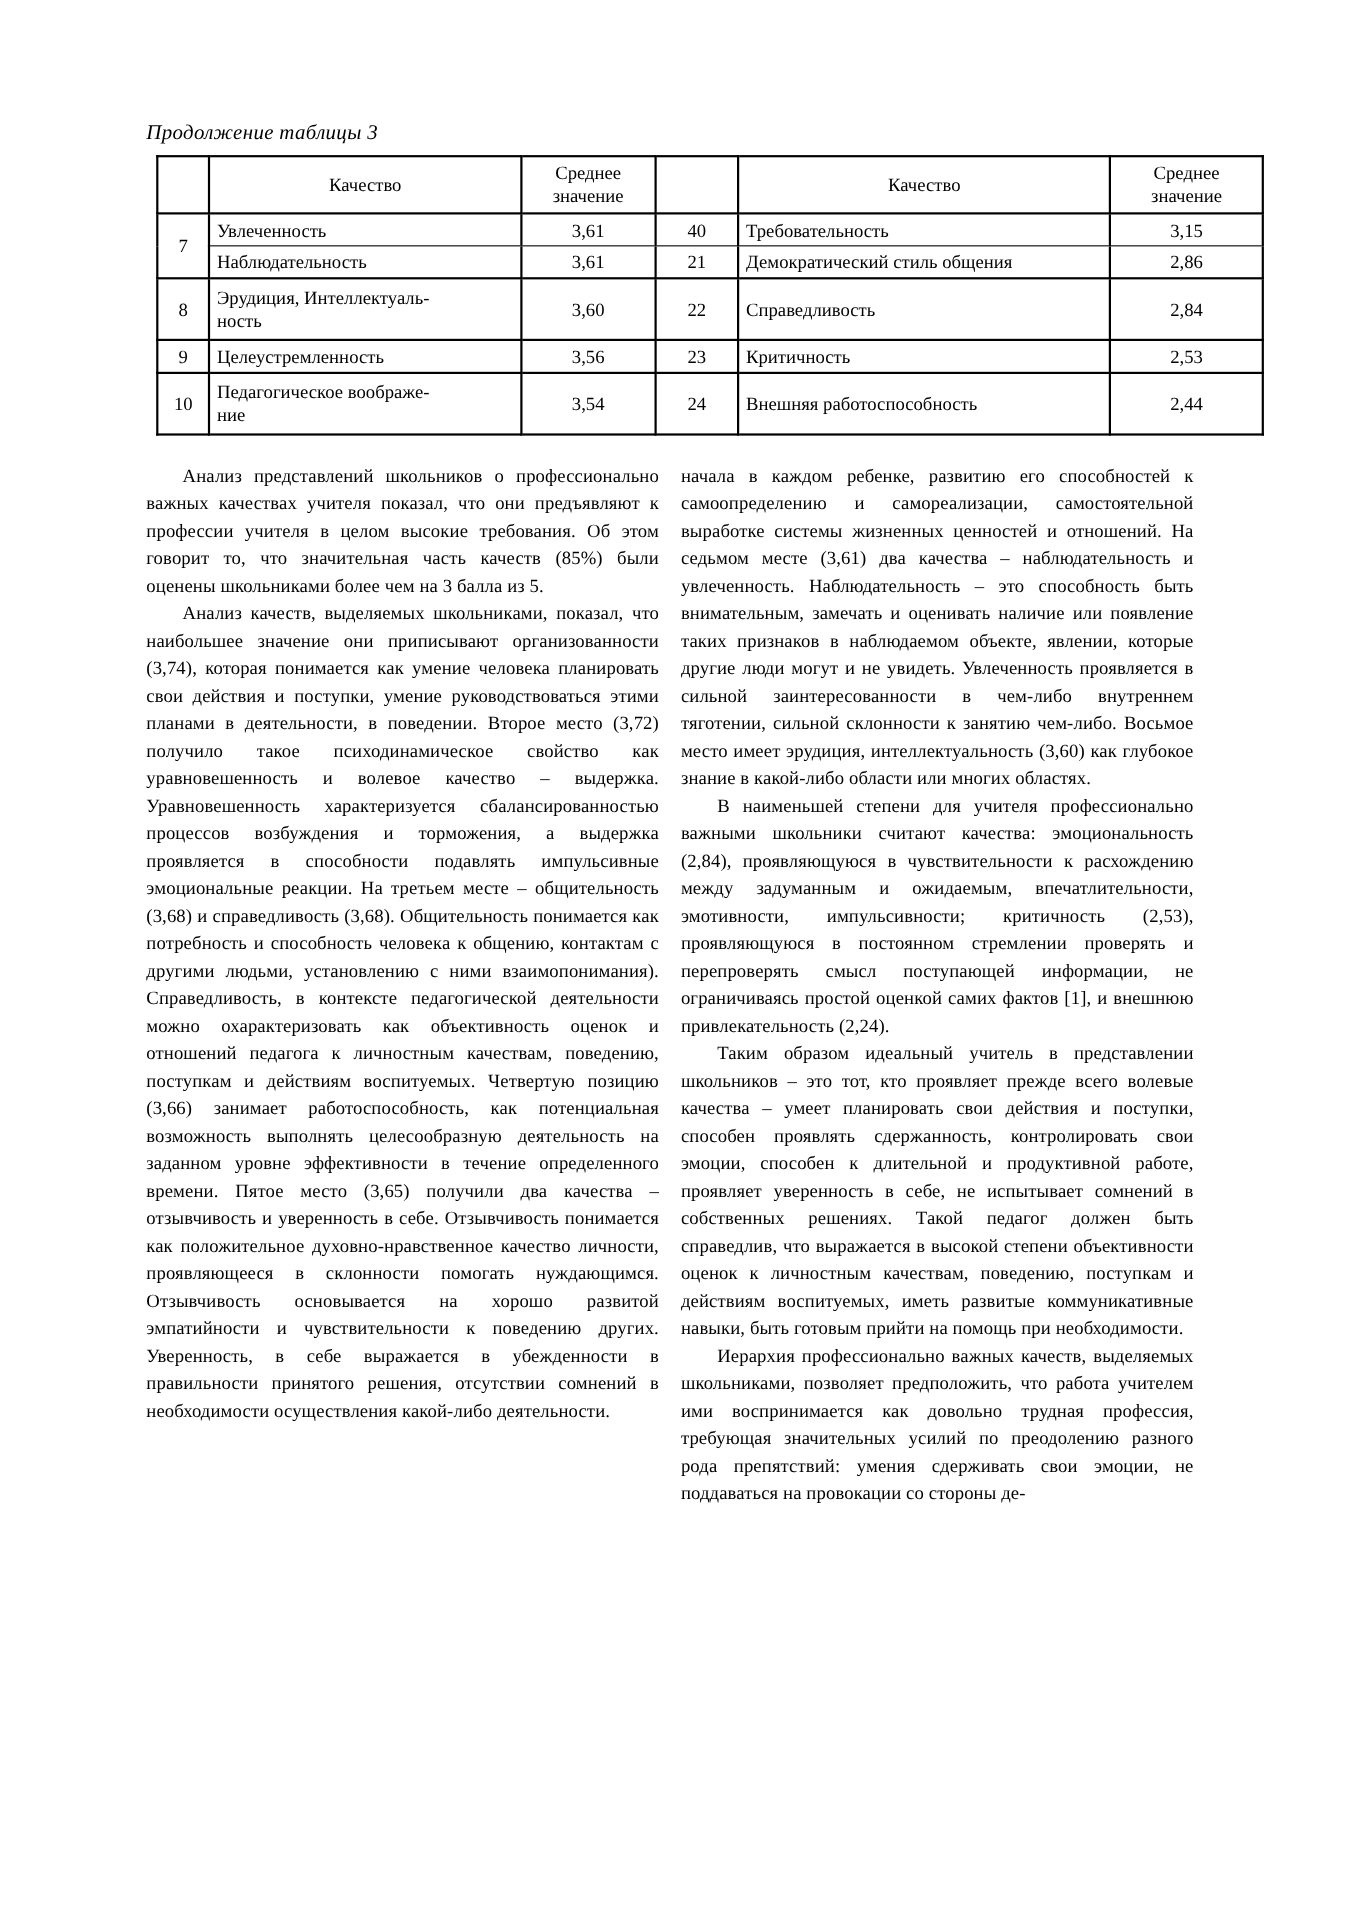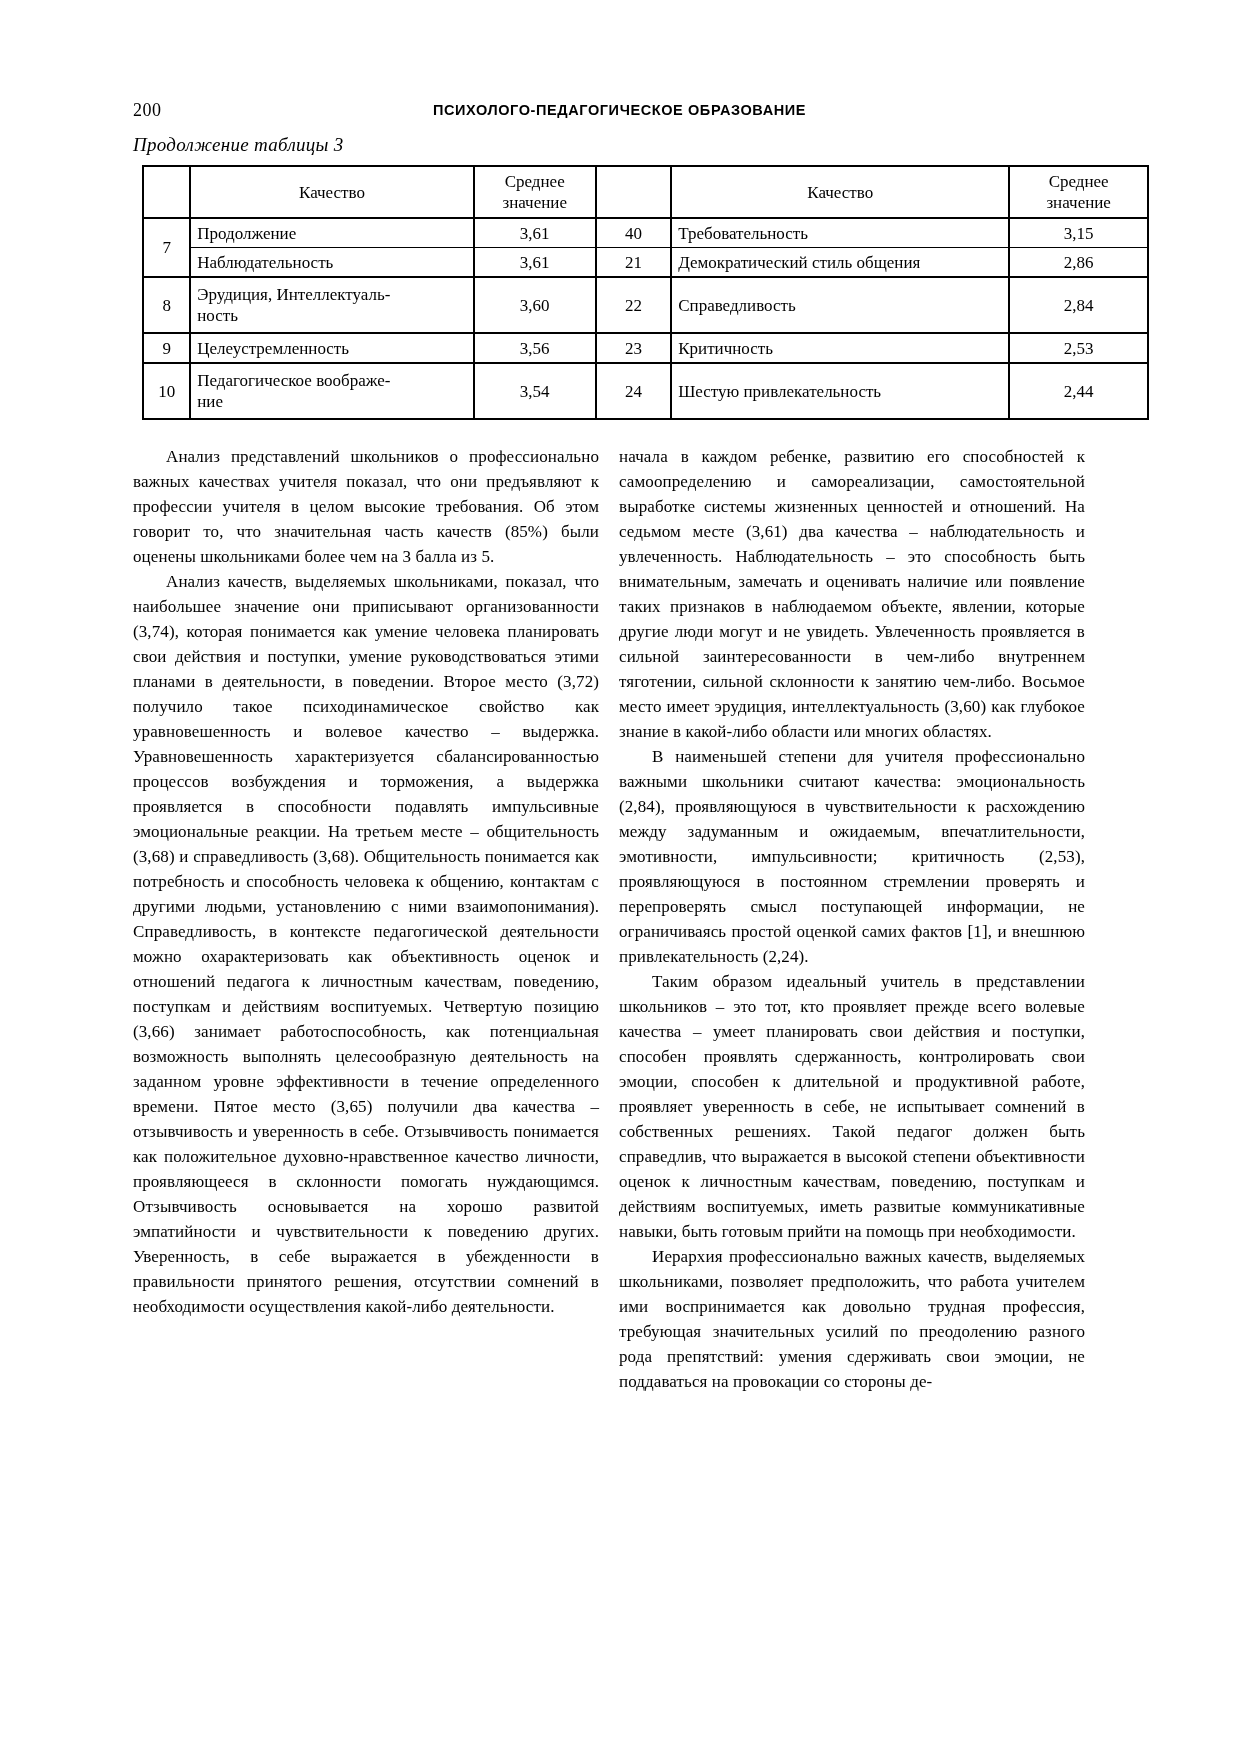--- a/index.html
+++ b/index.html
@@ -99,24 +99,20 @@
   }
   .text-col p.no-indent {
     text-indent: 0;
   }
 </style>
 </head>
 <body>
 
 <div class="page">
 
-  <div class="head-row">
-    <span class="page-number">200</span>
-    <div class="running-head">ПСИХОЛОГО-ПЕДАГОГИЧЕСКОЕ ОБРАЗОВАНИЕ</div>
-  </div>
 
   <div class="table-caption">Продолжение таблицы 3</div>
 
   <table class="quality-table">
     <colgroup>
       <col class="c-no-l">
         <col class="c-q-l">
         <col class="c-v-l">
       <col class="c-no-r">
         <col class="c-q-r">
@@ -128,21 +124,21 @@
         <th>Качество</th>
         <th>Среднее значение</th>
         <th></th>
         <th>Качество</th>
         <th>Среднее значение</th>
       </tr>
     </thead>
     <tbody id="table-body">
         <tr class="row-single thin-bottom">
           <td class="cell-no" rowspan="2">7</td>
-          <td class="cell-q thin">Продолжение</td>
+          <td class="cell-q thin">Увлеченность</td>
           <td class="cell-v thin">3,61</td>
           <td class="cell-no thin">40</td>
           <td class="cell-q thin">Требовательность</td>
           <td class="cell-v thin">3,15</td>
         </tr>
         <tr class="row-single thin-top">
           <td class="cell-q">Наблюдательность</td>
           <td class="cell-v">3,61</td>
           <td class="cell-no">21</td>
           <td class="cell-q">Демократический стиль общения</td>
@@ -164,21 +160,21 @@
           <td class="cell-no">23</td>
           <td class="cell-q">Критичность</td>
           <td class="cell-v">2,53</td>
         </tr>
         <tr class="row-double">
           <td class="cell-no">10</td>
           <td class="cell-q">Педагогическое воображе-
 ние</td>
           <td class="cell-v">3,54</td>
           <td class="cell-no">24</td>
-          <td class="cell-q">Шестую привлекательность</td>
+          <td class="cell-q">Внешняя работоспособность</td>
           <td class="cell-v">2,44</td>
         </tr>
       </tbody>
   </table>
 
   <div class="body-columns">
     <div class="text-col" id="col-left">
         <p>Анализ представлений школьников о профессионально важных качествах учителя показал, что они предъявляют к профессии учителя в целом высокие требования. Об этом говорит то, что значительная часть качеств (85%) были оценены школьниками более чем на 3 балла из 5.</p>
         <p>Анализ качеств, выделяемых школьниками, показал, что наибольшее значение они приписывают организованности (3,74), которая понимается как умение человека планировать свои действия и поступки, умение руководствоваться этими планами в деятельности, в поведении. Второе место (3,72) получило такое психодинамическое свойство как уравновешенность и волевое качество – выдержка. Уравновешенность характеризуется сбалансированностью процессов возбуждения и торможения, а выдержка проявляется в способности подавлять импульсивные эмоциональные реакции. На третьем месте – общительность (3,68) и справедливость (3,68). Общительность понимается как потребность и способность человека к общению, контактам с другими людьми, установлению с ними взаимопонимания). Справедливость, в контексте педагогической деятельности можно охарактеризовать как объективность оценок и отношений педагога к личностным качествам, поведению, поступкам и действиям воспитуемых. Четвертую позицию (3,66) занимает работоспособность, как потенциальная возможность выполнять целесообразную деятельность на заданном уровне эффективности в течение определенного времени. Пятое место (3,65) получили два качества – отзывчивость и уверенность в себе. Отзывчивость понимается как положительное духовно-нравственное качество личности, проявляющееся в склонности помогать нуждающимся. Отзывчивость основывается на хорошо развитой эмпатийности и чувствительности к поведению других. Уверенность, в себе выражается в убежденности в правильности принятого решения, отсутствии сомнений в необходимости осуществления какой-либо деятельности.</p>
       </div>

